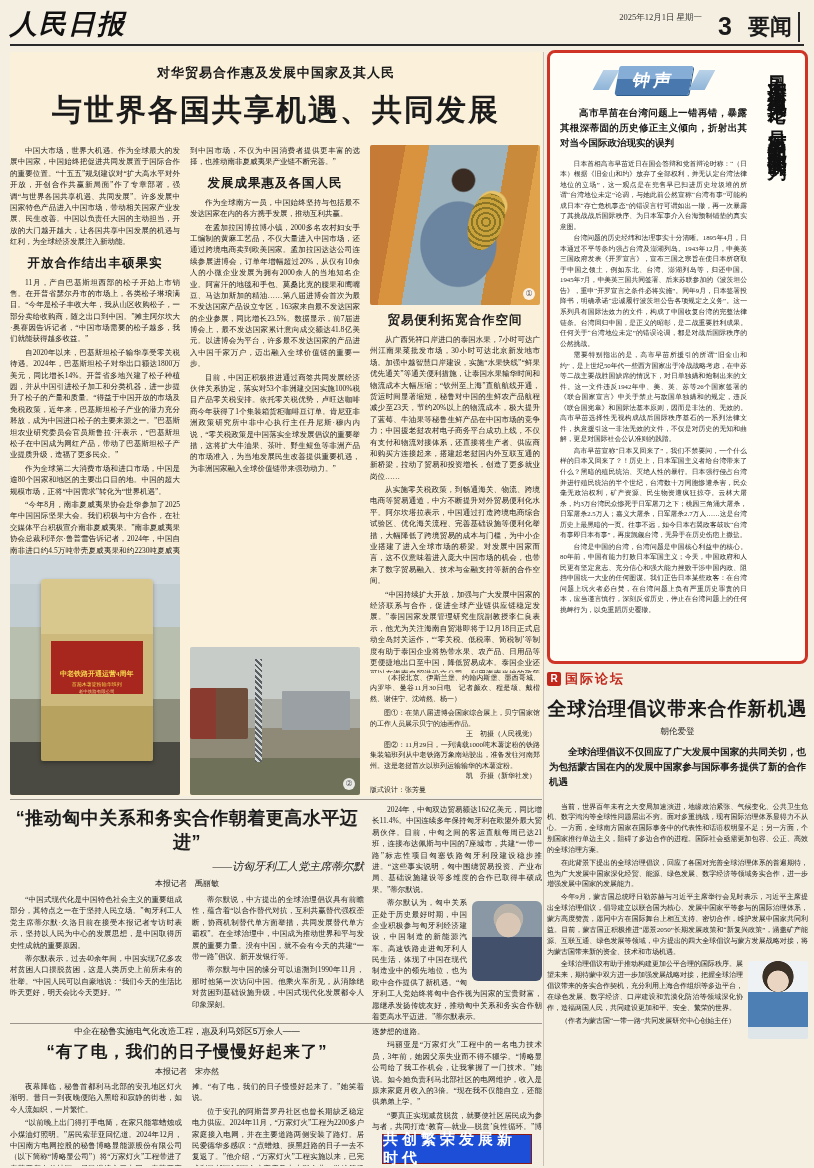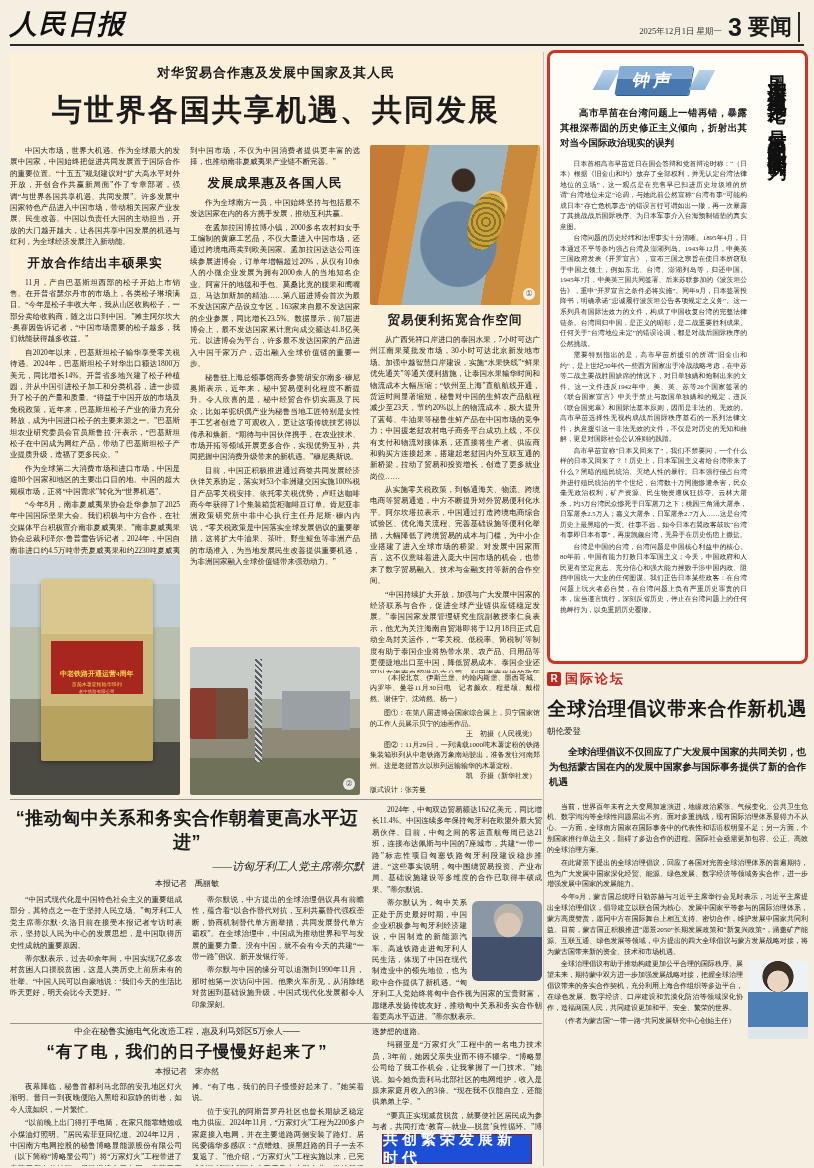--- a/index.html
+++ b/index.html
@@ -2,21 +2,21 @@
 <html><head>
 <meta charset="utf-8">
 <style>
 *{margin:0;padding:0;box-sizing:border-box}
 html,body{width:814px;height:1168px}
 body{background:#f5efe1;font-family:"Liberation Serif","DejaVu Serif",serif;color:#1b1b1b;position:relative;overflow:hidden}
 .abs{position:absolute}
 
 .hdr{left:10px;top:6px;width:794px;height:40px;border-bottom:2px solid #2a2a2a;display:flex;align-items:flex-end;justify-content:space-between;padding-bottom:2px}
 .masthead{font-family:"DejaVu Serif",serif;font-weight:bold;font-style:italic;font-size:27px;letter-spacing:2px;color:#111}
-.hdr-right{display:flex;align-items:flex-end;gap:6px;padding-right:4px}
+.hdr-right{display:flex;gap:16px;padding-right:4px}
 .hdr-date{font-size:8.5px;color:#333;padding-bottom:4px}
 .hdr-page{font-size:25px;font-weight:bold;font-family:"Liberation Sans",sans-serif}
 .hdr-sec{font-size:22px;font-weight:bold;font-family:"Liberation Sans",sans-serif;border-right:2px solid #2a2a2a;padding-right:6px}
 
 .main-block{left:10px;top:52px;width:532px;height:744px;background:#fbf0da;padding:6px 0 4px 0}
 .kicker{font-size:13px;font-weight:bold;text-align:center;font-family:"Liberation Sans",sans-serif;letter-spacing:1px;margin-top:6px}
 .headline1{font-size:30px;font-weight:900;text-align:center;font-family:"Liberation Sans",sans-serif;letter-spacing:2px;margin-top:8px}
 .cols{display:flex;gap:10px;margin-top:14px;height:650px}
 .col{width:170px;display:flex;flex-direction:column;overflow:hidden}
 .col .txt{flex:1;overflow:hidden}
@@ -58,21 +58,21 @@
 .zs-intro{font-size:9.5px;font-weight:bold;line-height:1.6;text-align:justify;text-indent:2em;font-family:"Liberation Sans",sans-serif;margin-bottom:8px}
 .zs-body{flex:1;overflow:hidden}
 .zs-body p{font-size:6.8px;line-height:1.55;text-align:justify;text-indent:2em;color:#2b2b2b;margin-bottom:1px}
 .zs-vert{width:44px;writing-mode:vertical-rl;text-orientation:upright;font-family:"Liberation Sans",sans-serif;font-weight:900;font-size:19px;letter-spacing:2.5px;line-height:44px;color:#111;margin-left:2px}
 
 .forum{left:547px;top:670px;width:261px;height:496px;display:flex;flex-direction:column;overflow:hidden}
 .forum-label{display:flex;align-items:center;gap:4px;margin-bottom:4px}
 .r-logo{width:14px;height:14px;background:#c2271c;color:#fff;font-family:"Liberation Sans",sans-serif;font-weight:bold;font-size:10px;text-align:center;line-height:14px;border-radius:2px}
 .forum-label-text{color:#c2271c;font-weight:bold;font-size:13px;font-family:"Liberation Sans",sans-serif;letter-spacing:2px}
 .forum-headline{font-size:19px;font-weight:900;font-family:"Liberation Sans",sans-serif;text-align:center;letter-spacing:1px;margin:4px 0 4px 0}
-.forum-byline{text-align:left;font-size:8.5px;margin-bottom:6px}
+.forum-byline{text-align:center;font-size:8.5px;margin-bottom:6px}
 .forum-intro{font-size:9.5px;font-weight:bold;line-height:1.6;text-align:justify;text-indent:2em;font-family:"Liberation Sans",sans-serif;margin-bottom:12px;padding:0 2px}
 .forum-body{flex:1;overflow:hidden}
 .forum-body p{font-size:7px;line-height:1.55;text-align:justify;text-indent:2em;margin-bottom:2px}
 .forum-signoff{font-size:7px;text-align:justify}
 .author-photo{float:right;width:60px;height:78px;margin:2px 0 0 5px;border-radius:2px;background:
  radial-gradient(circle at 50% 26%, #e9d5c2 0 16%, transparent 17%),
  radial-gradient(circle at 50% 20%, #3a3026 0 22%, transparent 23%),
  linear-gradient(180deg,#eef2f4 0 40%,#4d7fb5 40% 85%,#dfe6ea 85%)}
 
 .rule{background:#9a948a;height:1px}
@@ -138,21 +138,20 @@
         </div>
       </div>
     </div>
 
     <div class="col">
       <div class="txt">
         <p class="b" style="text-indent:0">到中国市场，不仅为中国消费者提供更丰富的选择，也推动南非夏威夷果产业链不断完善。”</p>
         <div class="subhead">发展成果惠及各国人民</div>
         <p class="b">作为全球南方一员，中国始终坚持与包括最不发达国家在内的各方携手发展，推动互利共赢。</p>
         <p class="b">在孟加拉国博拉博小镇，2000多名农村妇女手工编制的黄麻工艺品，不仅大量进入中国市场，还通过跨境电商卖到欧美国家。孟加拉国达达公司连续参展进博会，订单年增幅超过20%，从仅有10余人的小微企业发展为拥有2000余人的当地知名企业。阿富汗的地毯和手包、莫桑比克的腰果和鹰嘴豆、马达加斯加的精油……第八届进博会首次为最不发达国家产品设立专区，163家来自最不发达国家的企业参展，同比增长23.5%。数据显示，前7届进博会上，最不发达国家累计意向成交额达41.8亿美元。以进博会为平台，许多最不发达国家的产品进入中国千家万户，迈出融入全球价值链的重要一步。</p>
-        <p class="b">秘鲁驻上海总领事馆商务参赞胡安尔南多·穆尼奥斯表示，近年来，秘中贸易便利化程度不断提升。令人欣喜的是，秘中经贸合作切实惠及了民众，比如羊驼织偶产业为秘鲁当地工匠特别是女性手工艺者创造了可观收入，更让这项传统技艺得以传承和焕新。“期待与中国伙伴携手，在农业技术、市场开拓等领域开展更多合作，实现优势互补，共同把握中国消费升级带来的新机遇。”穆尼奥斯说。</p>
         <p class="b">目前，中国正积极推进通过商签共同发展经济伙伴关系协定，落实对53个非洲建交国实施100%税目产品零关税安排。依托零关税优势，卢旺达咖啡商今年获得了1个集装箱货柜咖啡豆订单。肯尼亚非洲政策研究所中非中心执行主任丹尼斯·穆内内说，“零关税政策是中国落实全球发展倡议的重要举措，这将扩大牛油果、茶叶、野生鳀鱼等非洲产品的市场准入，为当地发展民生改善提供重要机遇，为非洲国家融入全球价值链带来强劲动力。”</p>
       </div>
       <div class="photo ph-tracks">
         <div class="tr-mast"></div>
         <div class="tr-train"></div>
         <div class="tr-cont"></div>
         <div class="badge">②</div>
       </div>
     </div>
 

